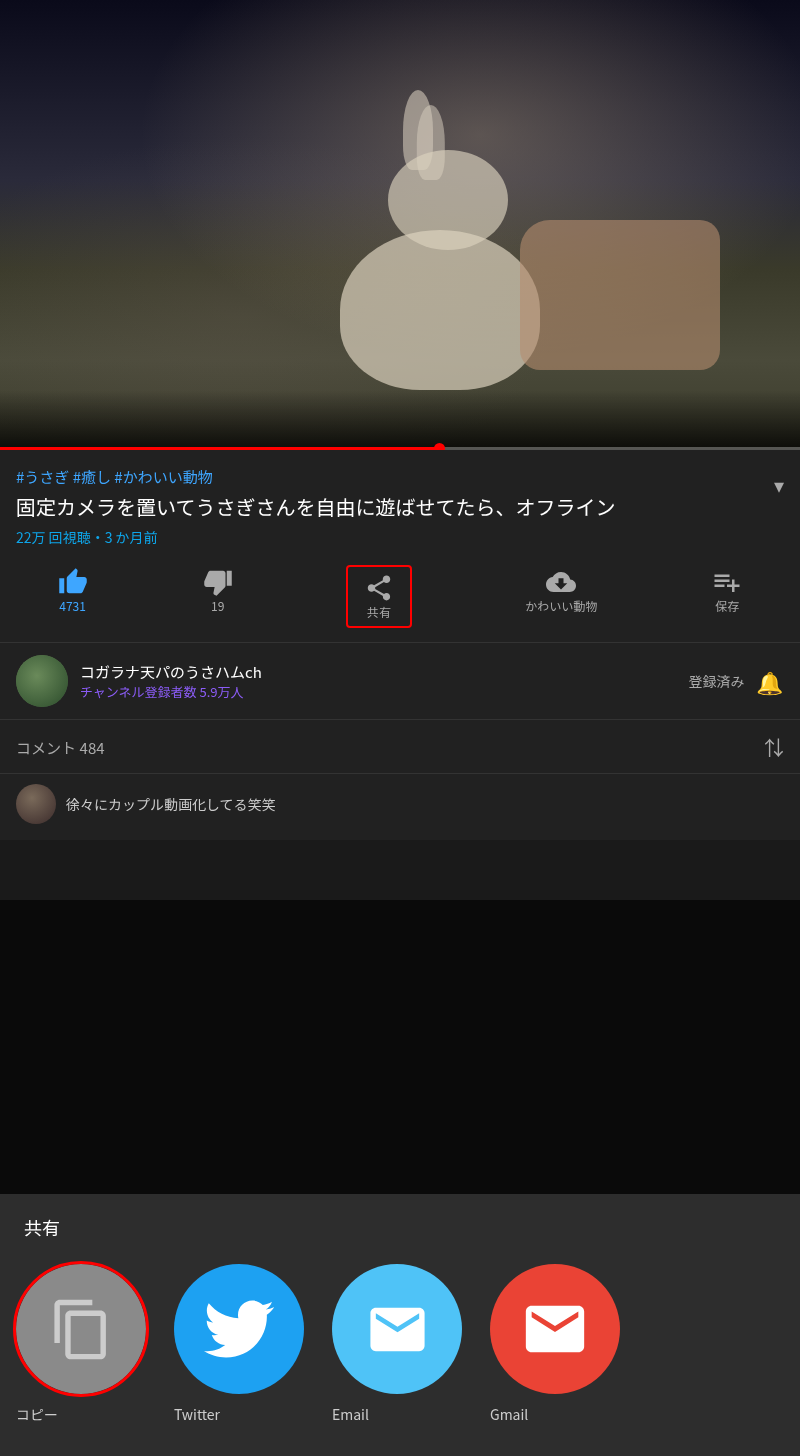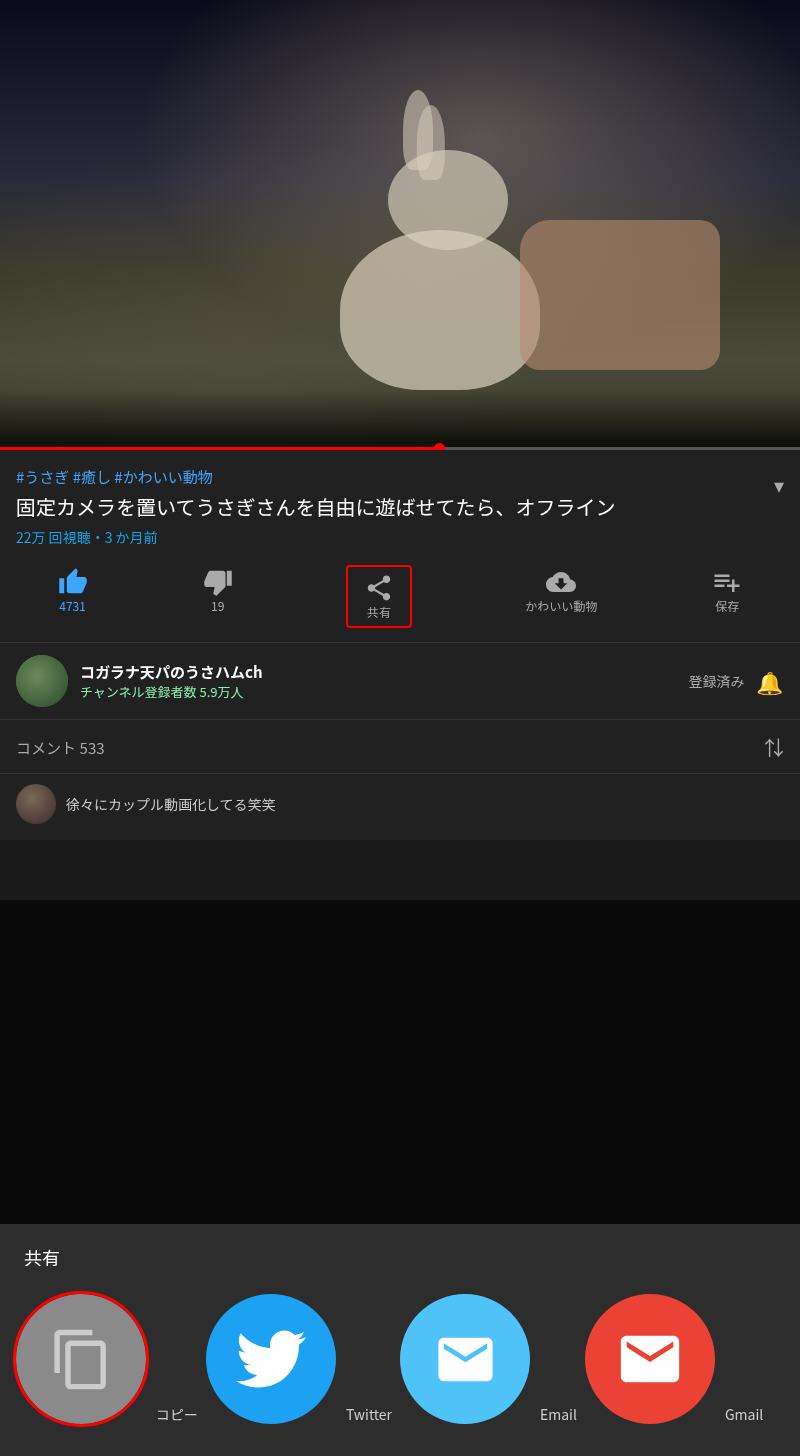--- a/index.html
+++ b/index.html
@@ -226,25 +226,25 @@
       border-radius: 50%;
     }
 
     .channel-info {
       flex: 1;
     }
 
     .channel-name {
       color: #ffffff;
       font-size: 15px;
-      font-weight: 700;
+      font-weight: 400;
     }
 
     .channel-subs {
-      color: #86efac;
+      color: #8b5cf6;
       font-size: 13px;
     }
 
     .channel-actions {
       display: flex;
       align-items: center;
       gap: 12px;
     }
 
     .subscribe-btn {
@@ -334,21 +334,22 @@
 
     .share-apps {
       display: flex;
       padding: 8px 16px 32px;
       gap: 8px;
       overflow: hidden;
     }
 
     .share-app {
       display: flex;
-      align-items: flex-end;
+      flex-direction: column;
+      align-items: flex-start;
       gap: 10px;
       min-width: 150px;
       cursor: pointer;
     }
 
     .share-app-icon {
       width: 130px;
       height: 130px;
       border-radius: 50%;
       display: flex;
@@ -470,21 +471,21 @@
       <div class="channel-subs">チャンネル登録者数 5.9万人</div>
     </div>
     <div class="channel-actions">
       <span class="subscribe-btn">登録済み</span>
       <span class="bell-icon">🔔</span>
     </div>
   </div>
 
   <div class="comments-section">
     <div class="comments-header">
-      <span>コメント</span>&nbsp;<span>533</span>
+      <span>コメント</span>&nbsp;<span>484</span>
     </div>
     <div class="sort-icon">⇅</div>
   </div>
 
   <div class="comment-preview">
     <div class="comment-avatar"></div>
     <div class="comment-text">徐々にカップル動画化してる笑笑</div>
   </div>
 
 </div>

